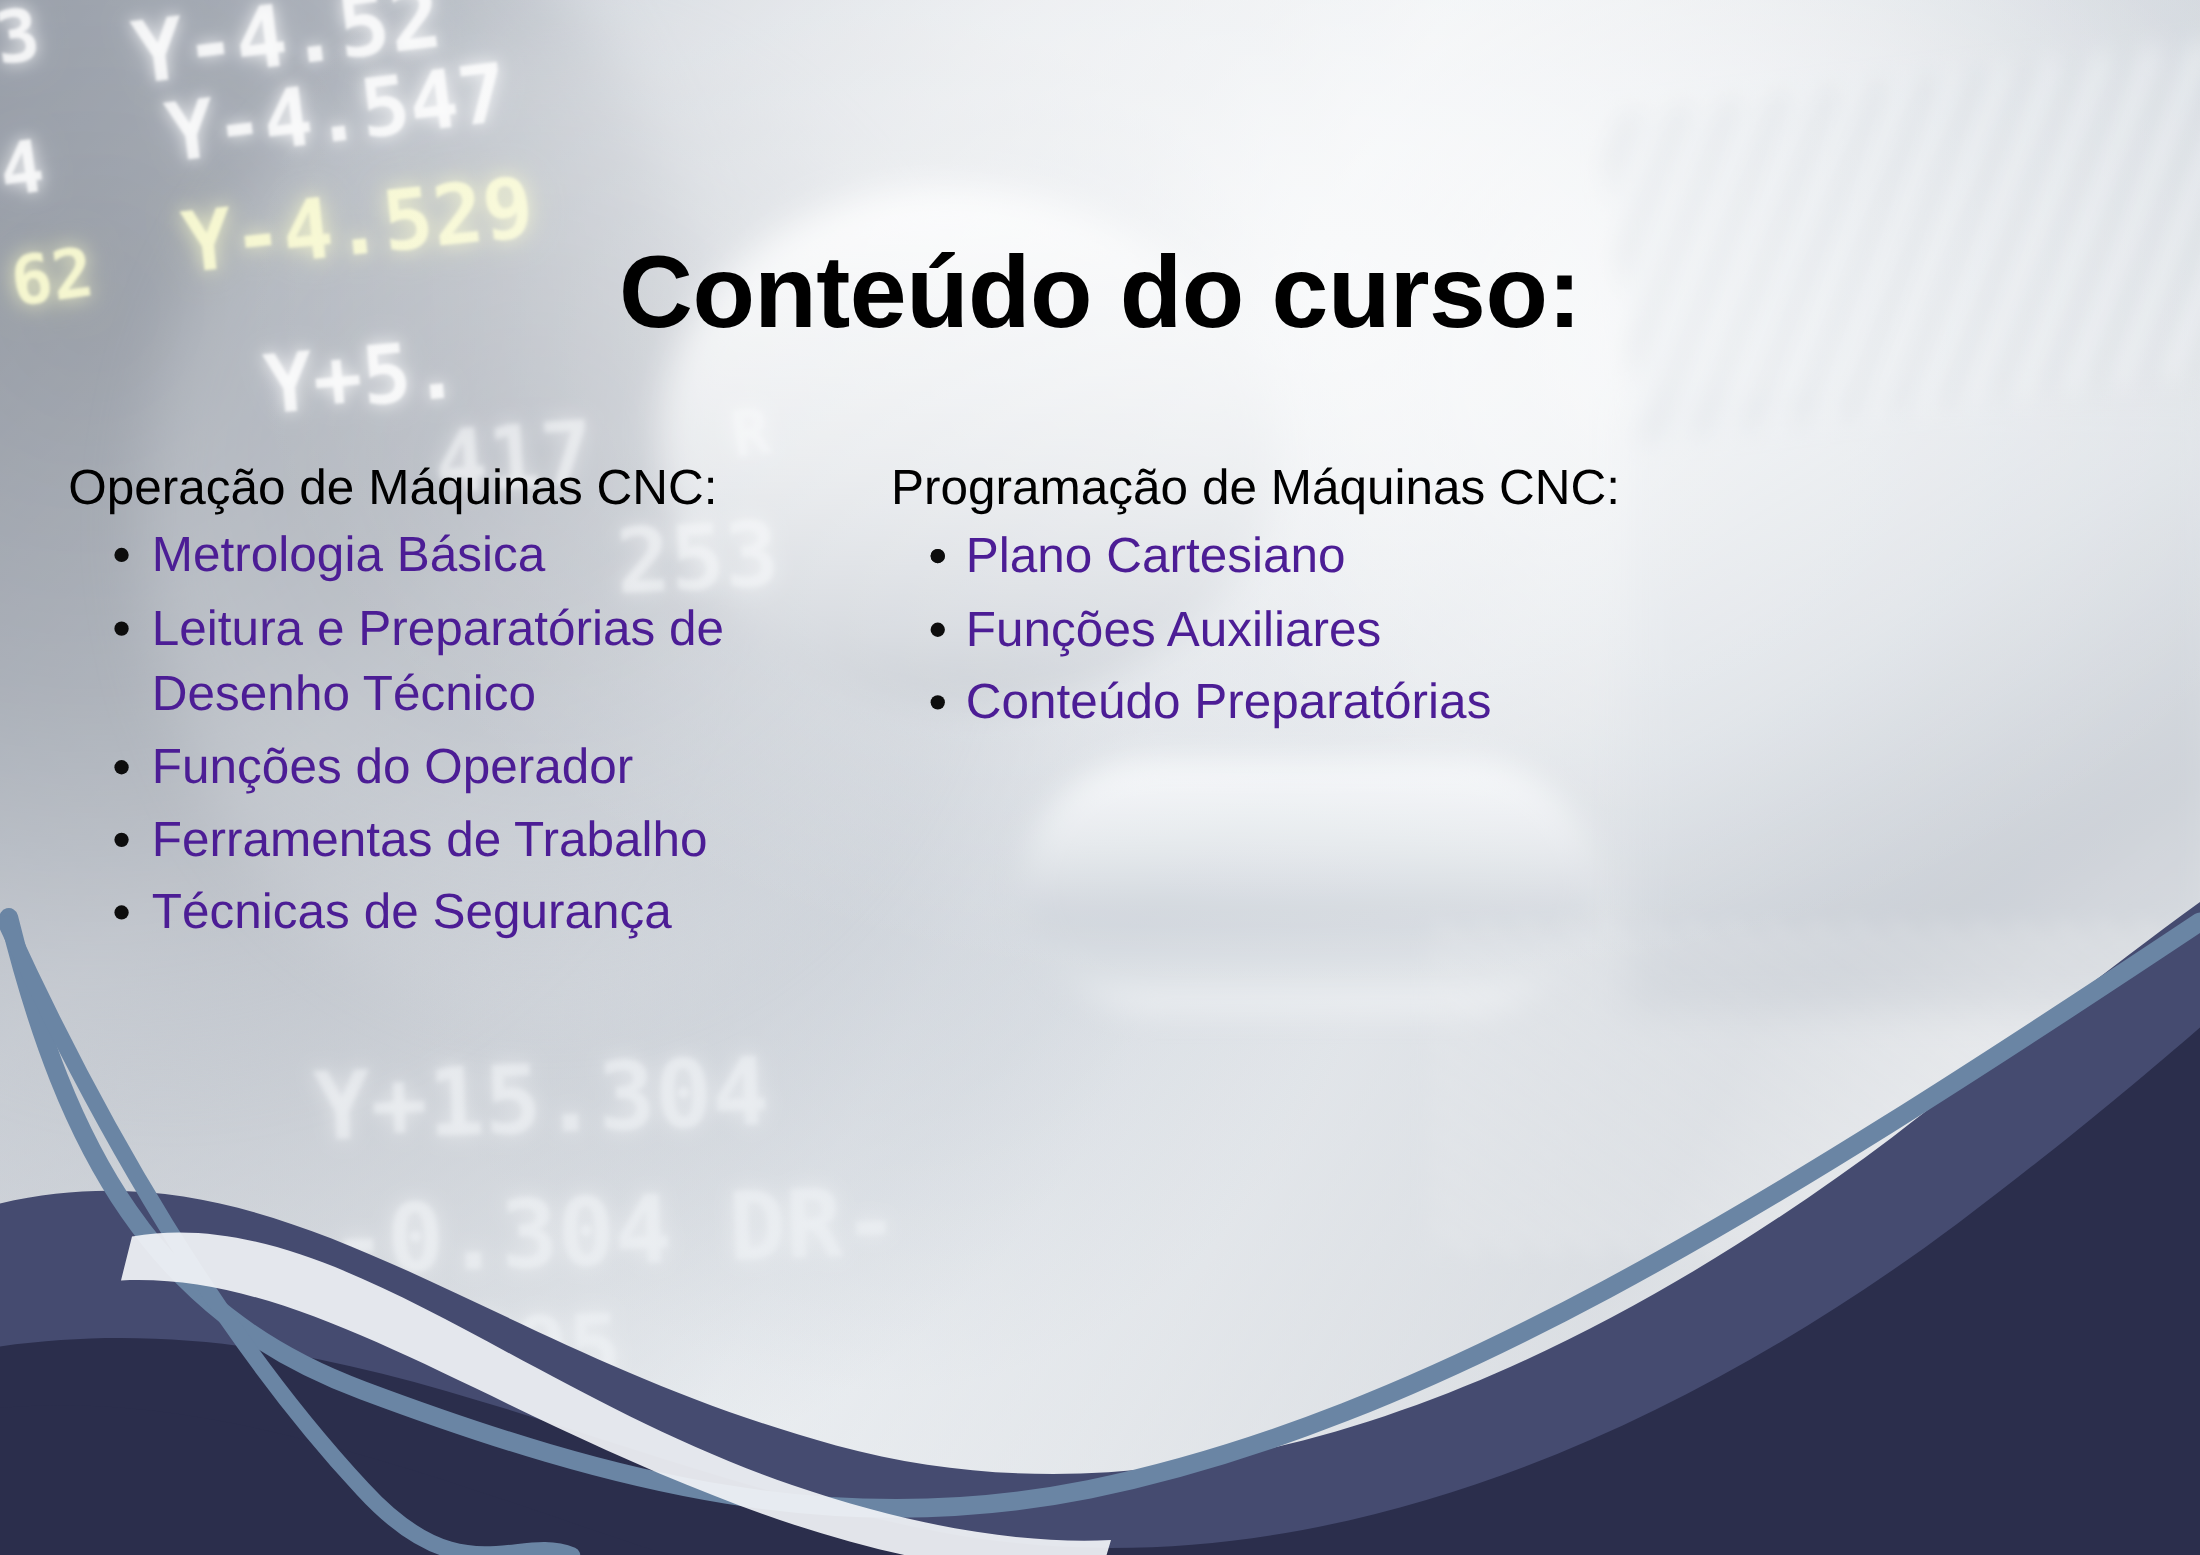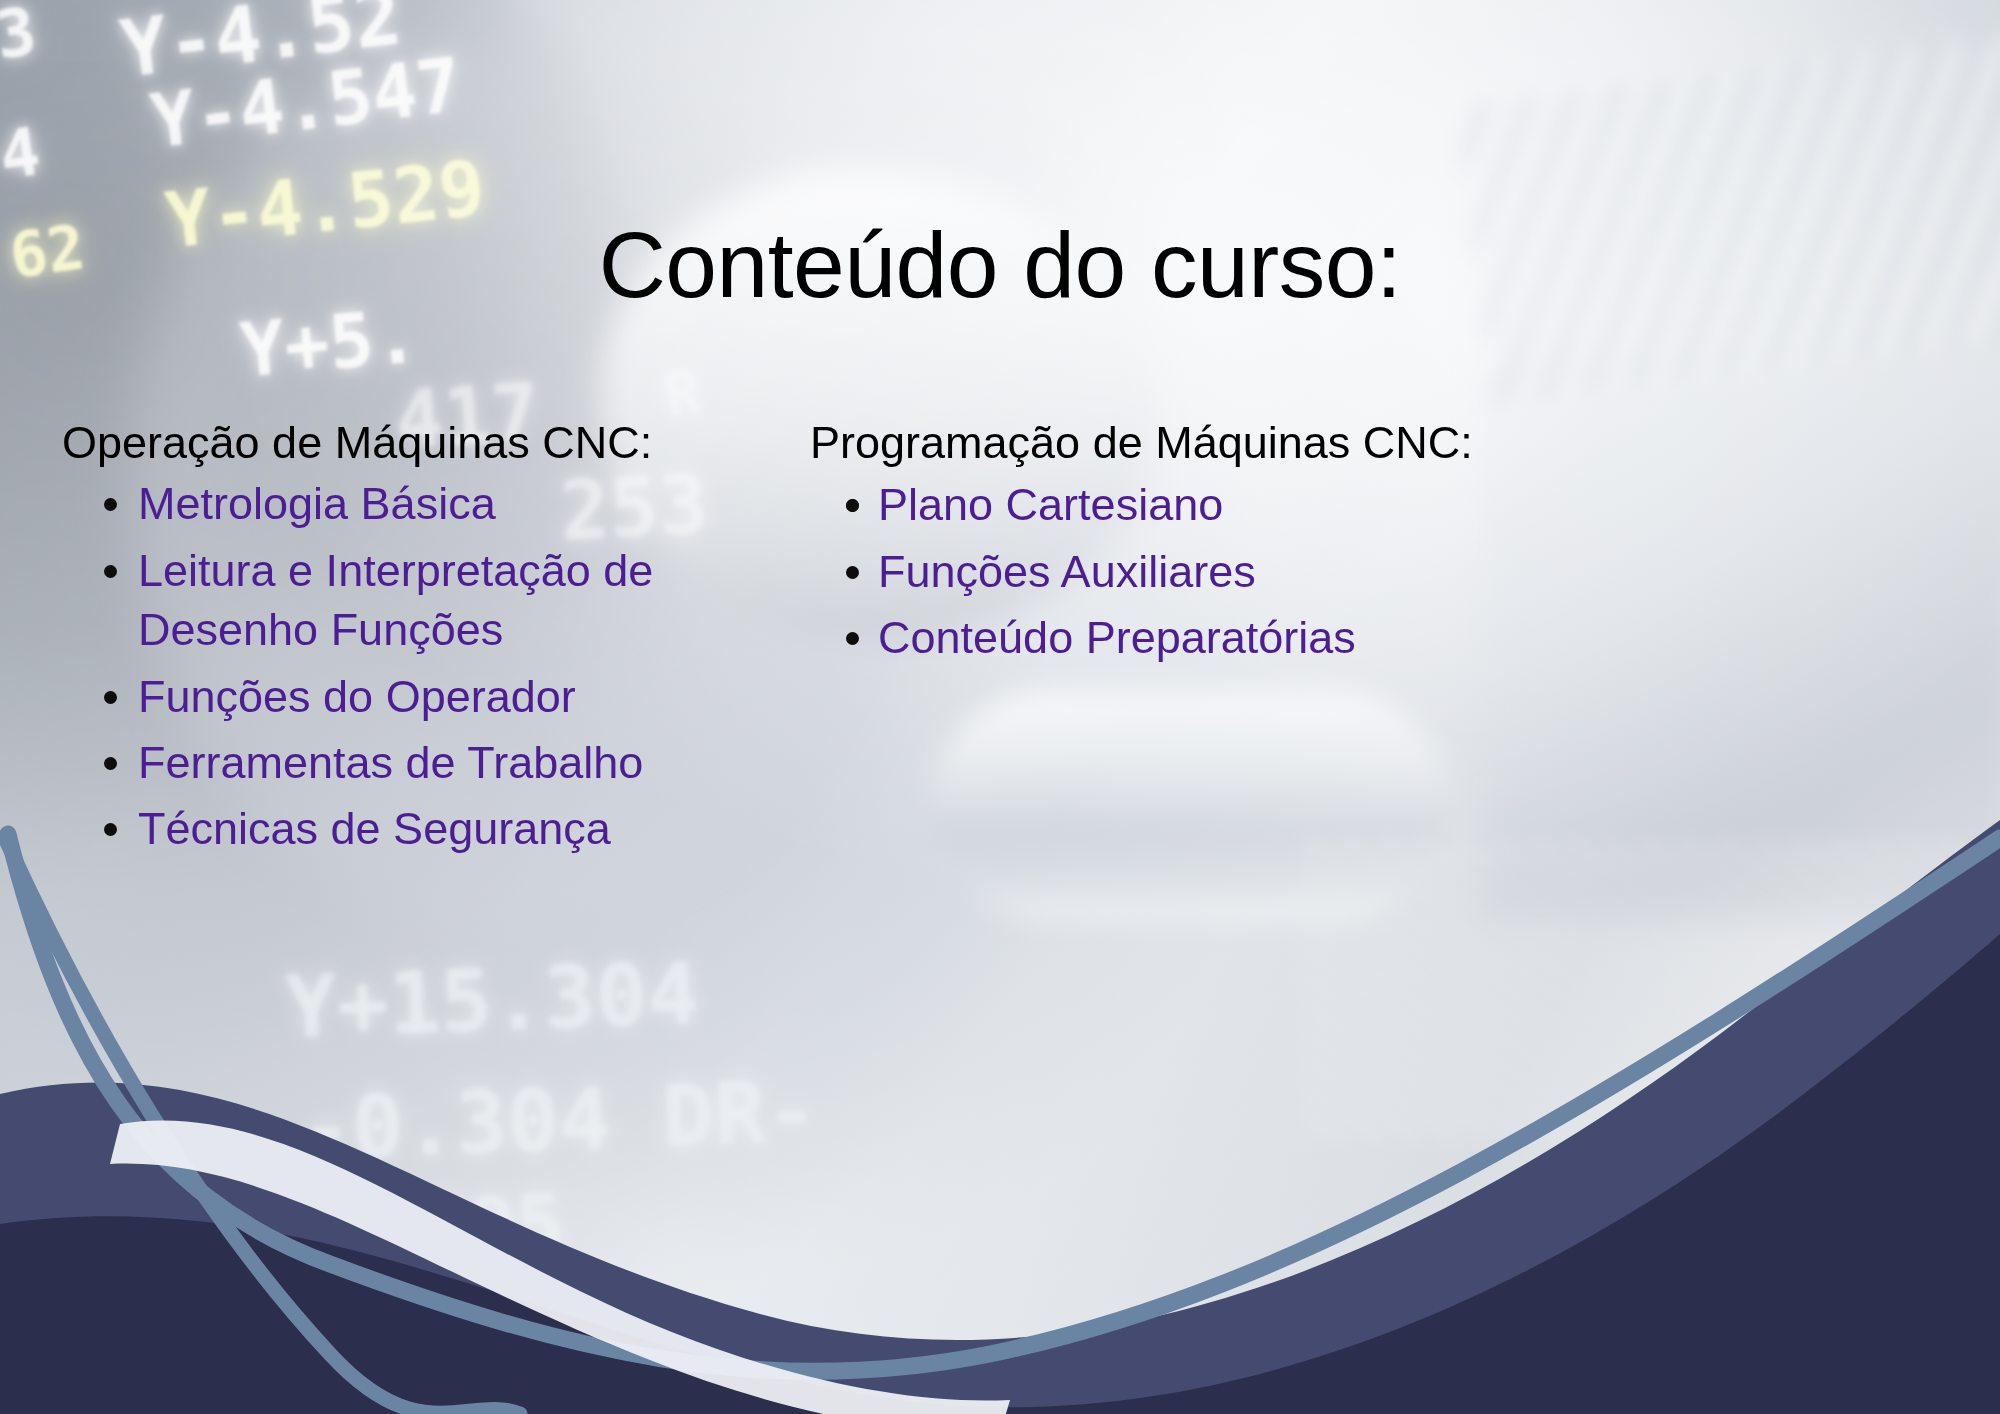--- a/index.html
+++ b/index.html
@@ -131,21 +131,21 @@
   .content {
     position: absolute;
     inset: 0;
   }
   .slide-title {
     position: absolute;
     left: 0; right: 0;
     top: 155px;
     text-align: center;
     font-size: 93px;
-    font-weight: normal;
+    font-weight: bold;
     color: #000000;
     letter-spacing: -0.5px;
     line-height: 1.05;
   }
 
   .columns {
     position: absolute;
     left: 0; right: 0;
     top: 418px;
   }
@@ -246,21 +246,21 @@
 
       <div class="col col-left">
         <div class="col-head">Operação de Máquinas CNC:</div>
         <ul class="bullets">
           <li>
             <span class="dot"></span>
             <span>Metrologia Básica</span>
           </li>
           <li>
             <span class="dot"></span>
-            <span>Leitura e Interpretação de Desenho Funções</span>
+            <span>Leitura e Preparatórias de Desenho Técnico</span>
           </li>
           <li>
             <span class="dot"></span>
             <span>Funções do Operador</span>
           </li>
           <li>
             <span class="dot"></span>
             <span>Ferramentas de Trabalho</span>
           </li>
           <li>

